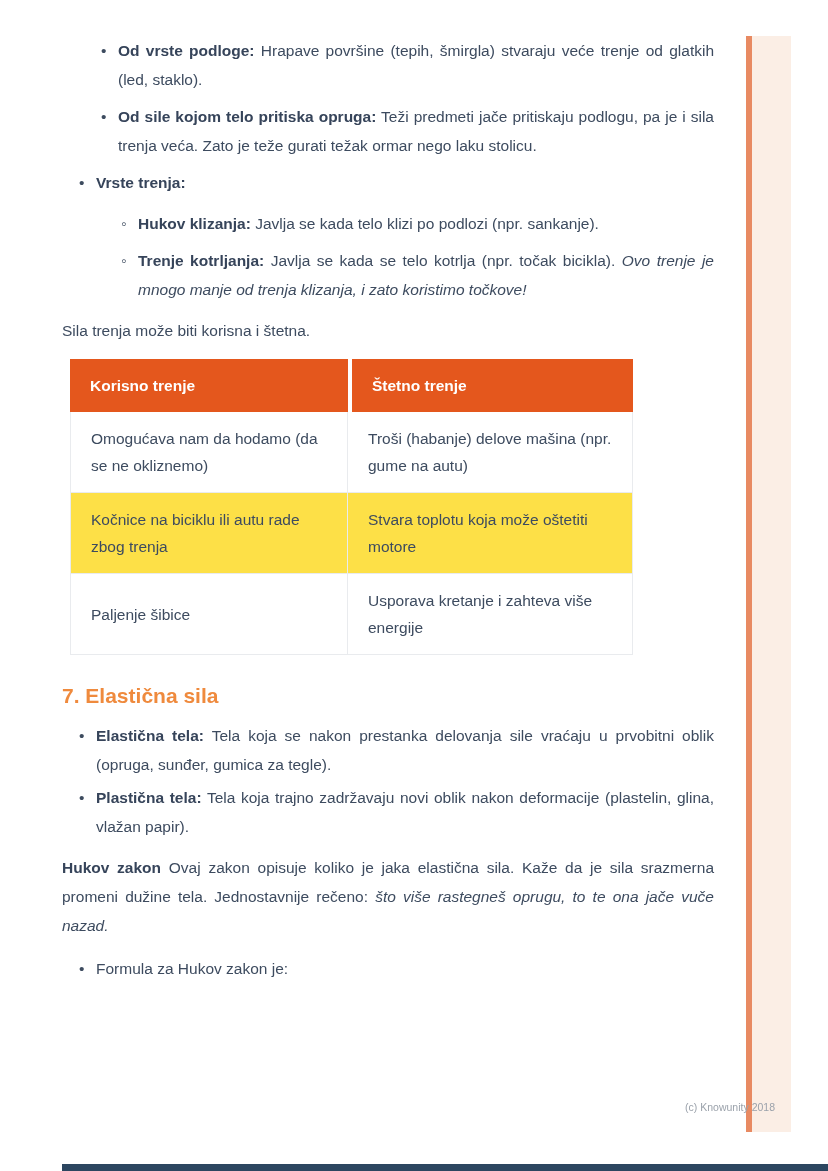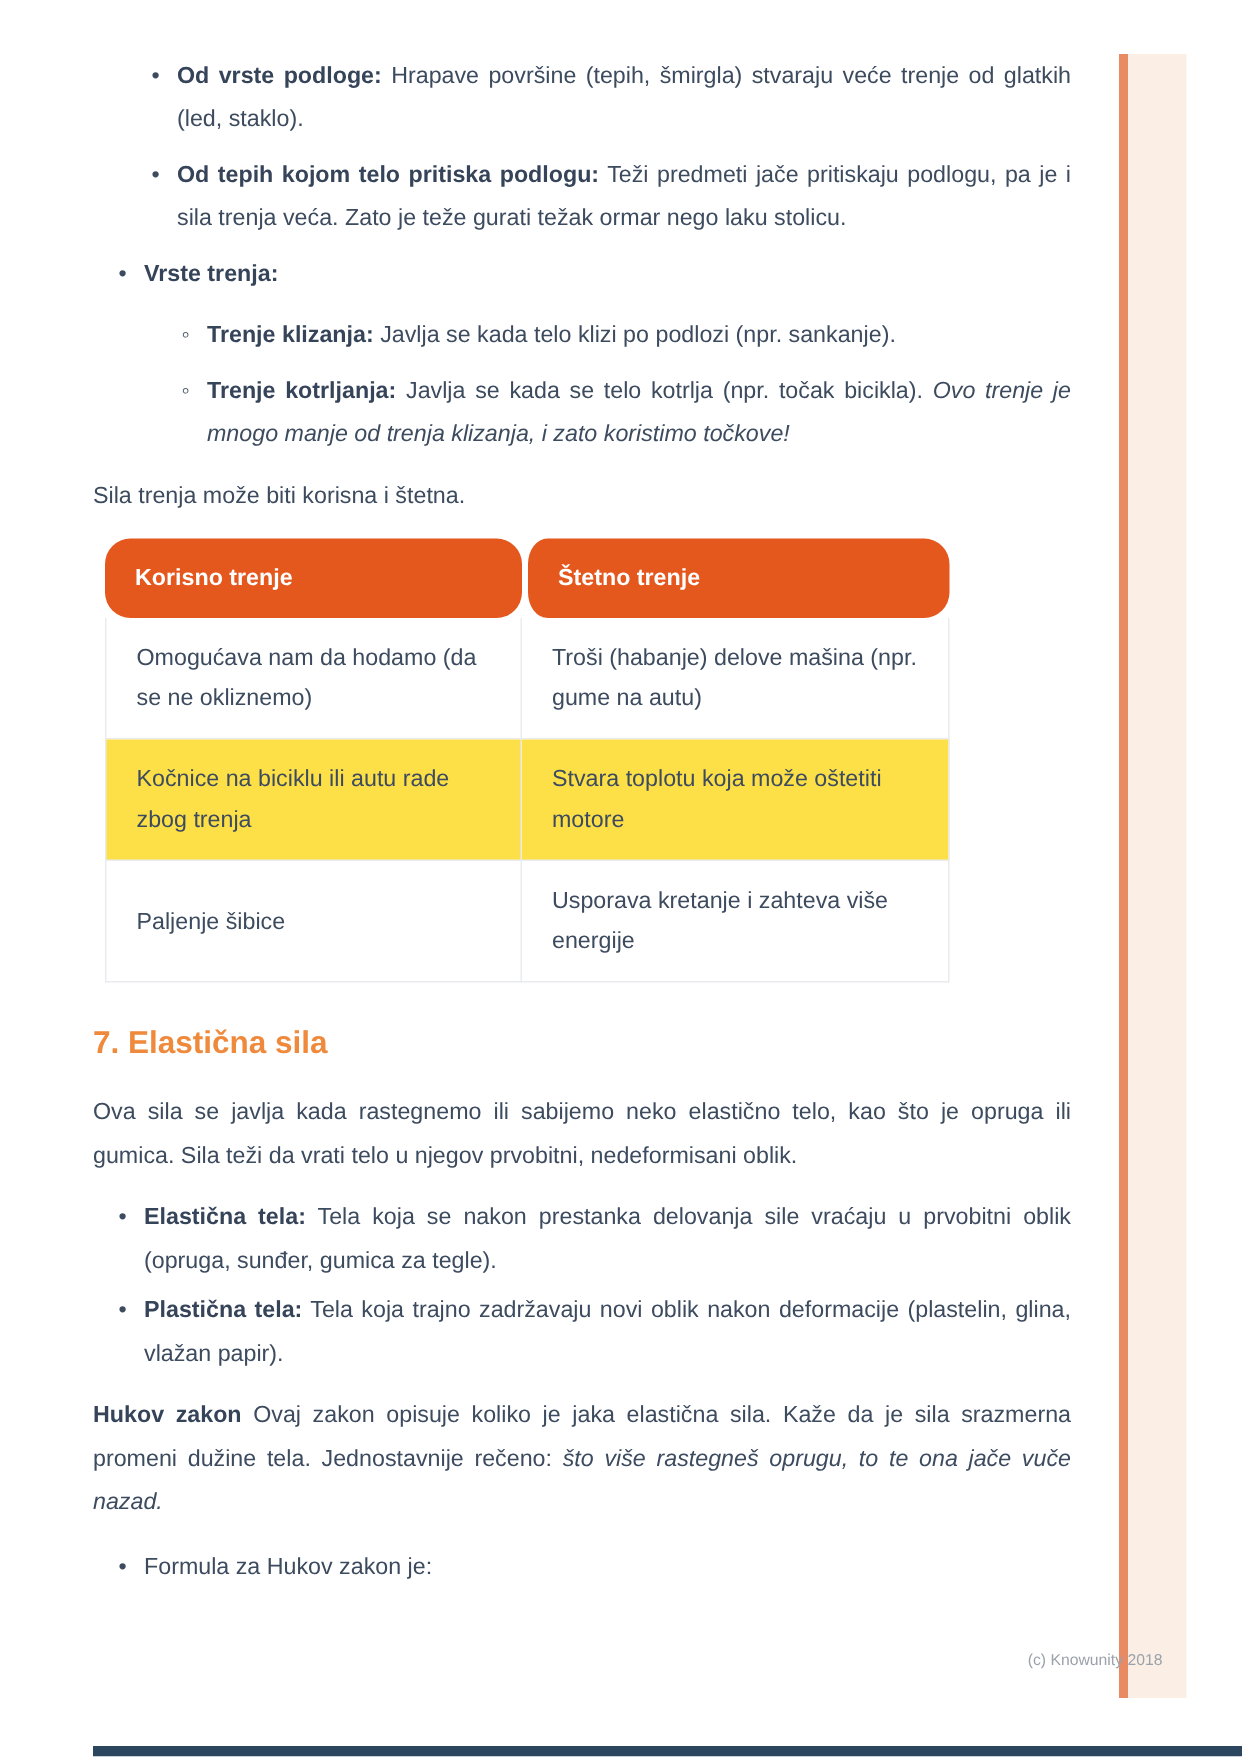--- a/index.html
+++ b/index.html
@@ -48,21 +48,20 @@
     border-spacing:0;
     line-height:27px;
   }
   table.trenje th {
     background:#e4571d;
     color:#ffffff;
     font-weight:bold;
     text-align:left;
     padding:13px 20px;
     font-size:15.5px;
-    border-radius:17px;
   }
   table.trenje th.c2 { border-left:4px solid #ffffff; }
   table.trenje td {
     padding:13px 20px;
     border-bottom:1px solid #e9ebee;
     border-right:1px solid #e9ebee;
     vertical-align:middle;
     background:#ffffff;
   }
   table.trenje td.c1 { border-left:1px solid #e9ebee; width:278px; }
@@ -111,35 +110,35 @@
 
   <div class="content">
 
     <div class="lvl2">
       <div class="li">
         <span class="mk">•</span>
         <span class="tx"><strong>Od vrste podloge:</strong> <span>Hrapave površine (tepih, šmirgla) stvaraju veće trenje od glatkih (led, staklo).</span></span>
       </div>
       <div class="li">
         <span class="mk">•</span>
-        <span class="tx"><strong>Od tepih kojom telo pritiska podlogu:</strong> <span>Teži predmeti jače pritiskaju podlogu, pa je i sila trenja veća. Zato je teže gurati težak ormar nego laku stolicu.</span></span>
+        <span class="tx"><strong>Od sile kojom telo pritiska opruga:</strong> <span>Teži predmeti jače pritiskaju podlogu, pa je i sila trenja veća. Zato je teže gurati težak ormar nego laku stolicu.</span></span>
       </div>
     </div>
 
     <div class="lvl1">
       <div class="li">
         <span class="mk">•</span>
         <span class="tx"><strong>Vrste trenja:</strong></span>
       </div>
     </div>
 
     <div class="lvl3">
       <div class="li">
         <span class="mk">◦</span>
-        <span class="tx"><strong>Trenje klizanja:</strong> <span>Javlja se kada telo klizi po podlozi (npr. sankanje).</span> <span class="it"></span></span>
+        <span class="tx"><strong>Hukov klizanja:</strong> <span>Javlja se kada telo klizi po podlozi (npr. sankanje).</span> <span class="it"></span></span>
       </div>
       <div class="li">
         <span class="mk">◦</span>
         <span class="tx"><strong>Trenje kotrljanja:</strong> <span>Javlja se kada se telo kotrlja (npr. točak bicikla).</span> <span class="it">Ovo trenje je mnogo manje od trenja klizanja, i zato koristimo točkove!</span></span>
       </div>
     </div>
 
     <p class="intro-line">Sila trenja može biti korisna i štetna.</p>
 
     <table class="trenje">
@@ -160,21 +159,20 @@
         </tr>
         <tr>
           <td class="c1">Paljenje šibice</td>
           <td>Usporava kretanje i zahteva više energije</td>
         </tr>
       </tbody>
     </table>
 
     <h2 class="sec">7. Elastična sila</h2>
 
-    <p class="just">Ova sila se javlja kada rastegnemo ili sabijemo neko elastično telo, kao što je opruga ili gumica. Sila teži da vrati telo u njegov prvobitni, nedeformisani oblik.</p>
 
     <div class="lvl1b">
       <div class="li">
         <span class="mk">•</span>
         <span class="tx"><strong>Elastična tela:</strong> <span>Tela koja se nakon prestanka delovanja sile vraćaju u prvobitni oblik (opruga, sunđer, gumica za tegle).</span></span>
       </div>
       <div class="li">
         <span class="mk">•</span>
         <span class="tx"><strong>Plastična tela:</strong> <span>Tela koja trajno zadržavaju novi oblik nakon deformacije (plastelin, glina, vlažan papir).</span></span>
       </div>

